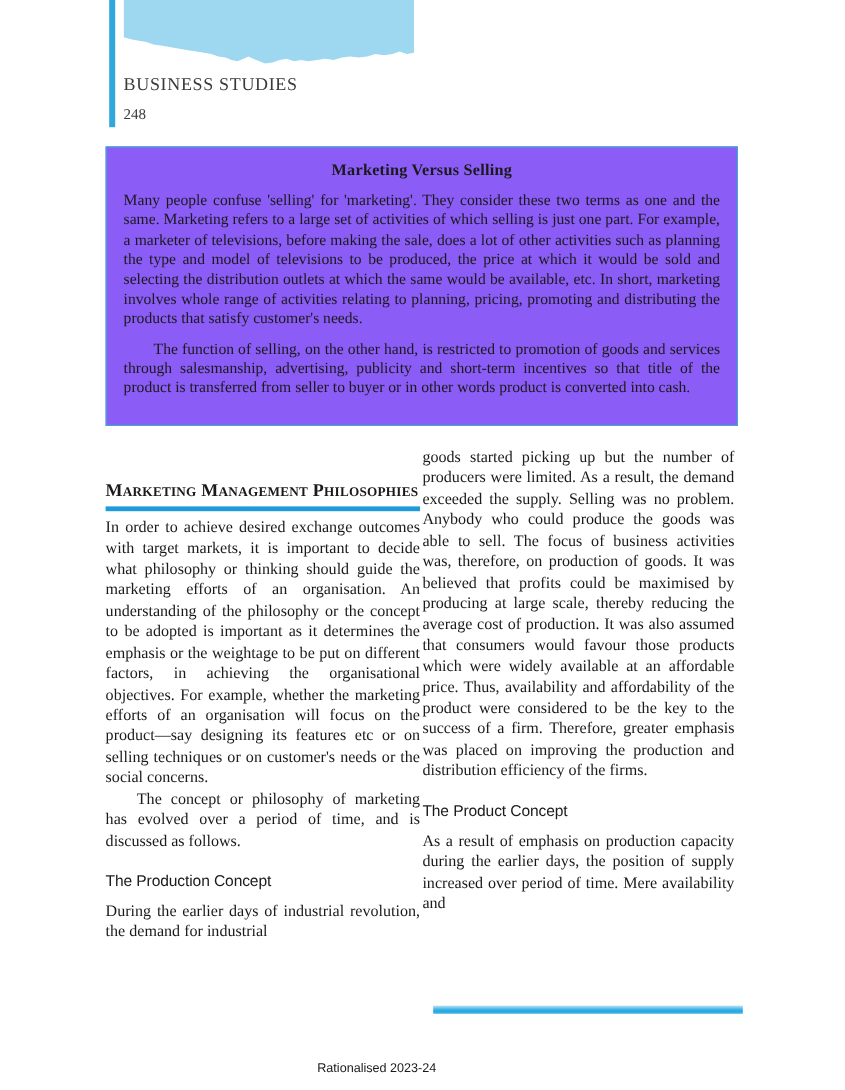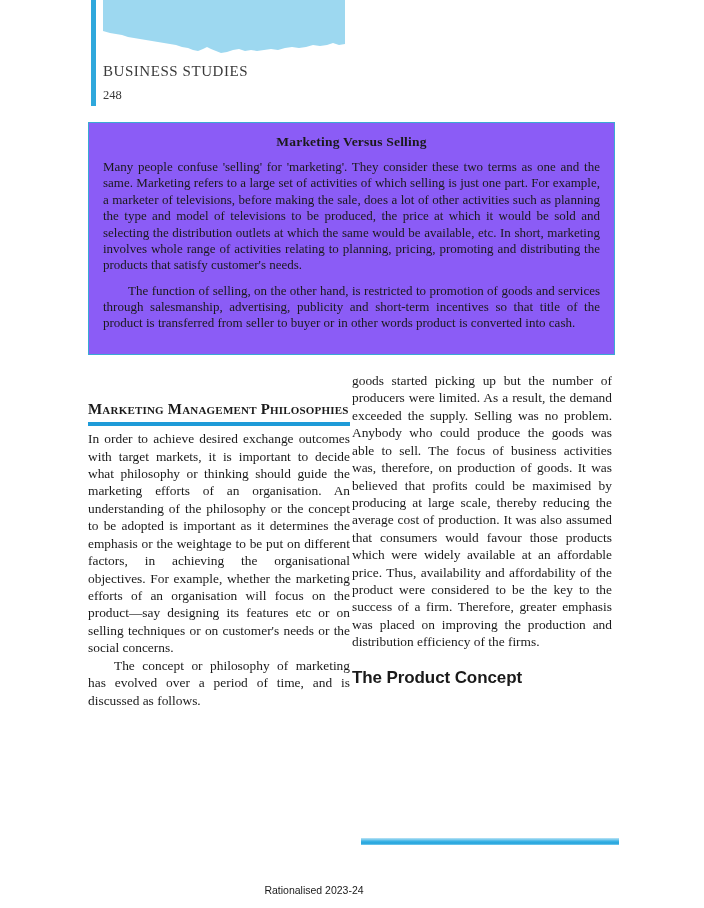--- a/index.html
+++ b/index.html
@@ -117,22 +117,22 @@
     line-height: 1.30;
     text-align: justify;
     margin: 0;
     hyphens: none;
   }
   .body-para.indented { text-indent: 26px; }
   .body-para + .body-para { margin-top: 0px; }
 
   .sub-head {
     font-family: "Liberation Sans", sans-serif;
-    font-size: 17px;
-    font-weight: bold;
+    font-size: 13px;
+    font-weight: normal;
     margin: 17px 0 9px 0;
     letter-spacing: -0.1px;
   }
 
   #bottom-rule {
     position: absolute;
     left: 361px;
     top: 838px;
     width: 258px;
     height: 7px;
@@ -166,21 +166,24 @@
   <div id="callout-title">Marketing Versus Selling</div>
   <p class="callout-para">Many people confuse 'selling' for 'marketing'. They consider these two terms as one and the same. Marketing refers to a large set of activities of which selling is just one part. For example, a marketer of televisions, before making the sale, does a lot of other activities such as planning the type and model of televisions to be produced, the price at which it would be sold and selecting the distribution outlets at which the same would be available, etc. In short, marketing involves whole range of activities relating to planning, pricing, promoting and distributing the products that satisfy customer's needs.</p>
   <p class="callout-para indented">The function of selling, on the other hand, is restricted to promotion of goods and services through salesmanship, advertising, publicity and short-term incentives so that title of the product is transferred from seller to buyer or in other words product is converted into cash.</p>
 </div>
 
 <div id="col-left">
   <h2 class="section-head">Marketing Management Philosophies</h2>
   <div id="section-head-rule"></div>
   <p class="body-para">In order to achieve desired exchange outcomes with target markets, it is important to decide what philosophy or thinking should guide the marketing efforts of an organisation. An understanding of the philosophy or the concept to be adopted is important as it determines the emphasis or the weightage to be put on different factors, in achieving the organisational objectives. For example, whether the marketing efforts of an organisation will focus on the product—say designing its features etc or on selling techniques or on customer's needs or the social concerns.</p>
   <p class="body-para indented">The concept or philosophy of marketing has evolved over a period of time, and is discussed as follows.</p>
+  <h3 class="sub-head">The Production Concept</h3>
+  <p class="body-para">During the earlier days of industrial revolution, the demand for industrial</p>
 </div>
 
 <div id="col-right">
   <p class="body-para">goods started picking up but the number of producers were limited. As a result, the demand exceeded the supply. Selling was no problem. Anybody who could produce the goods was able to sell. The focus of business activities was, therefore, on production of goods. It was believed that profits could be maximised by producing at large scale, thereby reducing the average cost of production. It was also assumed that consumers would favour those products which were widely available at an affordable price. Thus, availability and affordability of the product were considered to be the key to the success of a firm. Therefore, greater emphasis was placed on improving the production and distribution efficiency of the firms.</p>
   <h3 class="sub-head">The Product Concept</h3>
+  <p class="body-para">As a result of emphasis on production capacity during the earlier days, the position of supply increased over period of time. Mere availability and</p>
 </div>
 
 <div id="bottom-rule"></div>
 <div id="footer-note">Rationalised 2023-24</div>
 
 </body></html>

